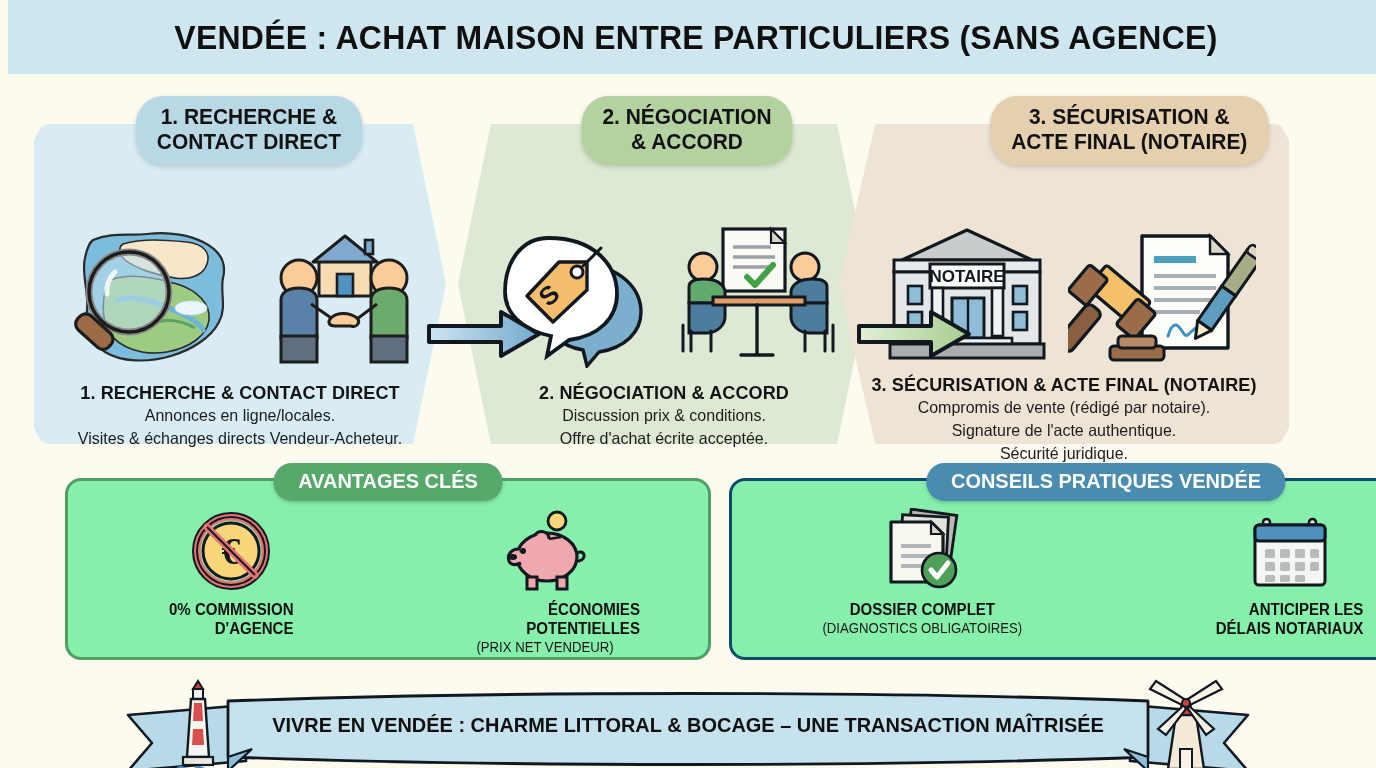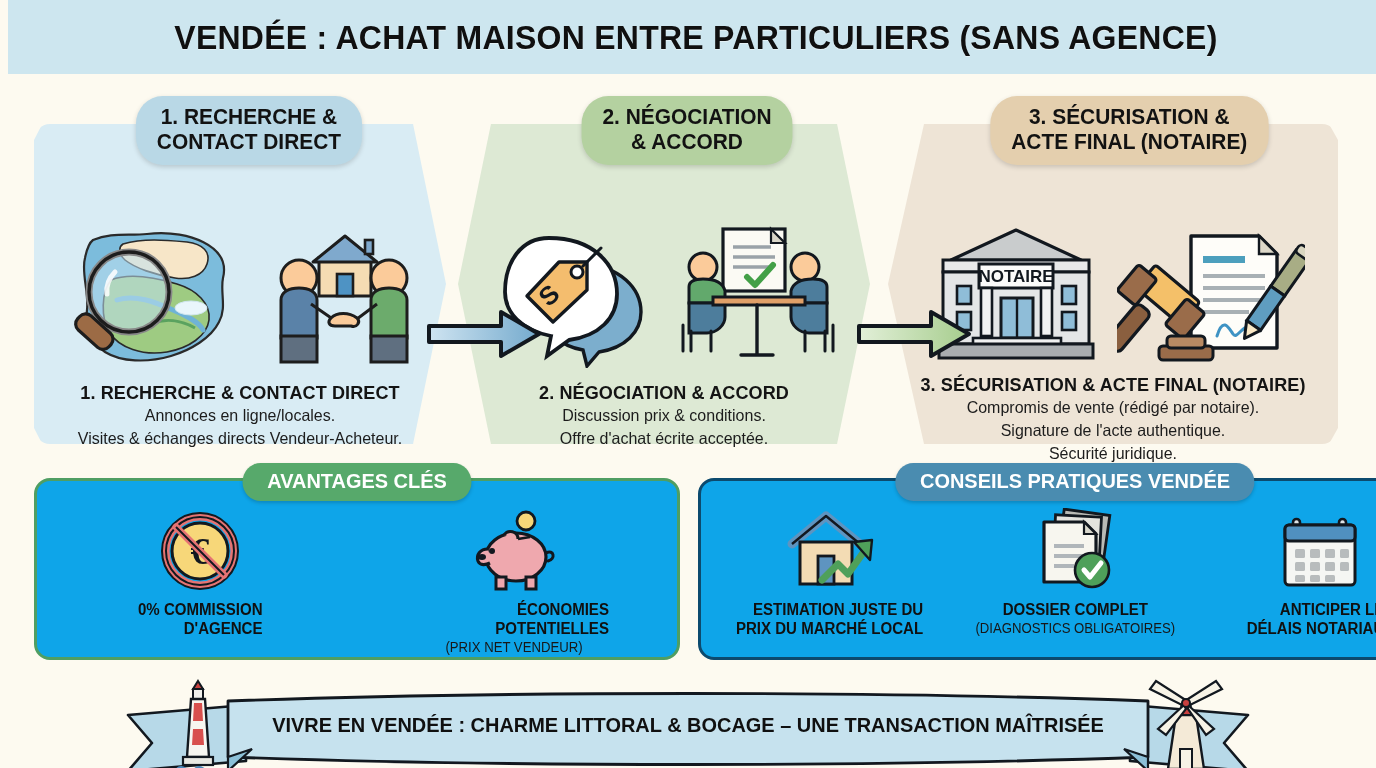--- a/index.html
+++ b/index.html
@@ -40,21 +40,21 @@
     top: 50px;
     height: 320px;
     border-radius: 16px;
   }
   .step-panel .panel-inner {
     position: absolute; inset: 0;
     border-radius: 16px;
   }
   #panel-1 { left: 34px;  width: 412px; }
   #panel-2 { left: 458px; width: 412px; }
-  #panel-3 { left: 888px; width: 450px; }
+  #panel-3 { left: 839px; width: 450px; }
 
   #panel-1 .panel-inner {
     background: #d9ecf4;
     clip-path: polygon(2% 0, 92% 0, 100% 50%, 92% 100%, 2% 100%, 0 95%, 0 5%);
   }
   #panel-2 .panel-inner {
     background: #dde9d4;
     clip-path: polygon(8% 0, 92% 0, 100% 50%, 92% 100%, 8% 100%, 0 50%);
   }
   #panel-3 .panel-inner {
@@ -122,22 +122,23 @@
     z-index: 7;
   }
   #arrow-1 { left: 425px; }
   #arrow-2 { left: 855px; }
 
   
   .info-box {
     position: absolute;
     top: 478px;
     height: 182px;
-    background: #0ea5e9;
+    background: #86efac;
     border-radius: 16px;
+    margin-left: 31px;
   }
   #box-advantages { left: 34px;  width: 646px; border: 3px solid #4f9e63; }
   #box-tips       { left: 698px; width: 754px; border: 3px solid #0c4a6e; }
 
   .box-badge {
     position: absolute;
     top: -18px;
     left: 50%;
     transform: translateX(-50%) scaleX(0.95);
     border-radius: 22px;
@@ -424,34 +425,20 @@
       <div class="item-label">ÉCONOMIES POTENTIELLES</div>
       <div class="item-sub">(PRIX NET VENDEUR)</div>
     </div>
   </div>
 </div>
 
 <div class="info-box" id="box-tips">
   <div class="box-badge" id="badge-tips">CONSEILS PRATIQUES VENDÉE</div>
   <div class="box-items">
 
-    <div class="box-item">
-      <div class="art">
-        <svg width="96" height="86" viewBox="0 0 96 86">
-          <path d="M10 36 L44 8 L78 36" fill="none" stroke="#5e94c0" stroke-width="9" stroke-linejoin="round" stroke-linecap="round"></path>
-          <path d="M10 36 L44 8 L78 36" fill="none" stroke="#12181f" stroke-width="2.4" stroke-linejoin="round"></path>
-          <rect x="18" y="34" width="52" height="42" fill="#f3dcb4" stroke="#12181f" stroke-width="3"></rect>
-          <rect x="36" y="48" width="16" height="28" fill="#5e94c0" stroke="#12181f" stroke-width="2.8"></rect>
-          <path d="M40 72 L56 56 L66 66 L86 38" fill="none" stroke="#4fa05a" stroke-width="7" stroke-linecap="round" stroke-linejoin="round"></path>
-          <path d="M72 34 L90 32 L88 52 Z" fill="#4fa05a" stroke="#12181f" stroke-width="2.4" stroke-linejoin="round"></path>
-        </svg>
-      </div>
-      <div class="item-label">ESTIMATION JUSTE DU
-PRIX DU MARCHÉ LOCAL</div>
-    </div>
 
     <div class="box-item">
       <div class="art">
         <svg width="90" height="86" viewBox="0 0 90 86">
           <rect x="30" y="4" width="46" height="58" fill="#b9bab5" stroke="#12181f" stroke-width="2.8" transform="rotate(8 53 33)"></rect>
           <rect x="24" y="8" width="46" height="58" fill="#e3e3de" stroke="#12181f" stroke-width="2.8" transform="rotate(3 47 37)"></rect>
           <path d="M14 14 L54 14 L66 26 L66 74 L14 74 Z" fill="#f7f6ef" stroke="#12181f" stroke-width="3.2" stroke-linejoin="round"></path>
           <path d="M54 14 L54 26 L66 26 Z" fill="#d9d8cd" stroke="#12181f" stroke-width="2.2"></path>
           <line x1="24" y1="38" x2="54" y2="38" stroke="#b0b6ba" stroke-width="4"></line>
           <line x1="24" y1="48" x2="54" y2="48" stroke="#b0b6ba" stroke-width="4"></line>

